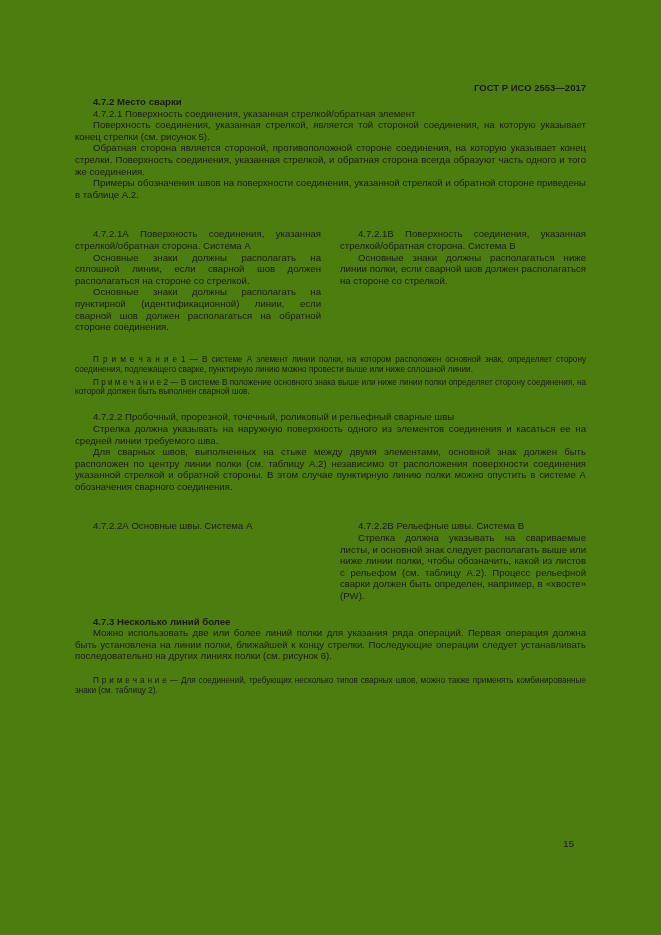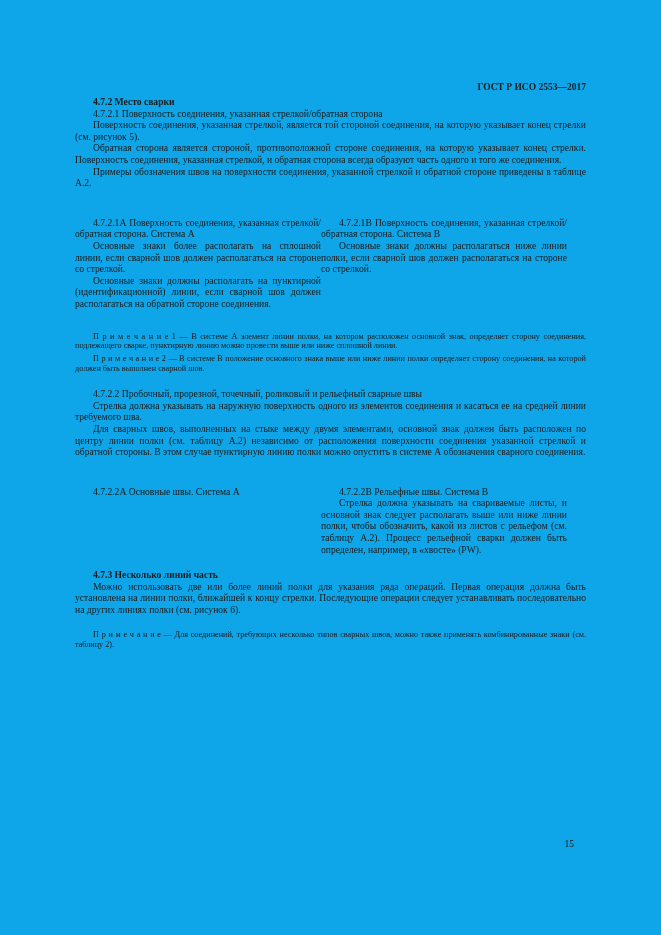--- a/index.html
+++ b/index.html
@@ -4,23 +4,23 @@
 <style>
   html, body { margin: 0; padding: 0; }
   body {
     width: 661px; height: 935px;
     background: #ffffff;
     overflow: hidden;
   }
   .page {
     position: relative;
     width: 661px; height: 935px;
-    background: #0ea5e9;
+    background: #4d7c0f;
     color: #1b1b1b;
-    font-family: Liberation Serif, serif;
+    font-family: Liberation Sans, sans-serif;
   }
   .content {
     position: absolute;
     left: 75px; top: 82px;
     width: 511px;
   }
   .doc-header {
     text-align: right;
     font-weight: 700;
     font-size: 9.5px;
@@ -39,21 +39,21 @@
     line-height: 11.6px;
     font-weight: 700;
     text-indent: 18px;
   }
   .note {
     font-size: 8.2px;
     line-height: 9.9px;
     text-align: justify;
     text-indent: 18px;
   }
-  .two-col { display: flex; }
+  .two-col { display: flex; gap: 19px; }
   .col { width: 246px; }
   .mt-xl { margin-top: 28px; }
   .mt-lg { margin-top: 22px; }
   .mt-md { margin-top: 14px; }
   .mt-sm { margin-top: 3px; }
   .page-number {
     position: absolute;
     top: 838px; left: 63px;
     width: 511px;
     text-align: right;
@@ -64,29 +64,29 @@
 <body>
 
 <div class="page">
   <main class="content">
 
     <div class="doc-header">
       <span>ГОСТ Р ИСО 2553—2017</span>
     </div>
 
     <p class="h-bold">4.7.2 Место сварки</p>
-    <p class="body">4.7.2.1 Поверхность соединения, указанная стрелкой/обратная сторона</p>
+    <p class="body">4.7.2.1 Поверхность соединения, указанная стрелкой/обратная элемент</p>
     <p class="body">Поверхность соединения, указанная стрелкой, является той стороной соединения, на которую указывает конец стрелки (см. рисунок 5).</p>
     <p class="body">Обратная сторона является стороной, противоположной стороне соединения, на которую указывает конец стрелки. Поверхность соединения, указанная стрелкой, и обратная сторона всегда образуют часть одного и того же соединения.</p>
     <p class="body">Примеры обозначения швов на поверхности соединения, указанной стрелкой и обратной стороне приведены в таблице А.2.</p>
 
     <div class="two-col mt-xl">
       <div class="col">
         <p class="body">4.7.2.1А Поверхность соединения, указанная стрелкой/обратная сторона. Система А</p>
-        <p class="body">Основные знаки более располагать на сплошной линии, если сварной шов должен располагаться на стороне со стрелкой.</p>
+        <p class="body">Основные знаки должны располагать на сплошной линии, если сварной шов должен располагаться на стороне со стрелкой.</p>
         <p class="body">Основные знаки должны располагать на пунктирной (идентификационной) линии, если сварной шов должен располагаться на обратной стороне соединения.</p>
       </div>
       <div class="col">
         <p class="body">4.7.2.1В Поверхность соединения, указанная стрелкой/обратная сторона. Система В</p>
         <p class="body">Основные знаки должны располагаться ниже линии полки, если сварной шов должен располагаться на стороне со стрелкой.</p>
       </div>
     </div>
 
     <p class="note mt-lg">П р и м е ч а н и е  1 — В системе А элемент линии полки, на котором расположен основной знак, определяет сторону соединения, подлежащего сварке, пунктирную линию можно провести выше или ниже сплошной линии.</p>
     <p class="note mt-sm">П р и м е ч а н и е  2 — В системе В положение основного знака выше или ниже линии полки определяет сторону соединения, на которой должен быть выполнен сварной шов.</p>
@@ -98,20 +98,20 @@
     <div class="two-col mt-xl">
       <div class="col">
         <p class="body">4.7.2.2А Основные швы. Система А</p>
       </div>
       <div class="col">
         <p class="body">4.7.2.2В Рельефные швы. Система В</p>
         <p class="body">Стрелка должна указывать на свариваемые листы, и основной знак следует располагать выше или ниже линии полки, чтобы обозначить, какой из листов с рельефом (см. таблицу А.2). Процесс рельефной сварки должен быть определен, например, в «хвосте» (PW).</p>
       </div>
     </div>
 
-    <p class="h-bold mt-md">4.7.3 Несколько линий часть</p>
+    <p class="h-bold mt-md">4.7.3 Несколько линий более</p>
     <p class="body">Можно использовать две или более линий полки для указания ряда операций. Первая операция должна быть установлена на линии полки, ближайшей к концу стрелки. Последующие операции следует устанавливать последовательно на других линиях полки (см. рисунок 6).</p>
     <p class="note mt-md">П р и м е ч а н и е — Для соединений, требующих несколько типов сварных швов, можно также применять комбинированные знаки (см. таблицу 2).</p>
 
   </main>
 
   <div class="page-number">15</div>
 </div>
 
 </body></html>

